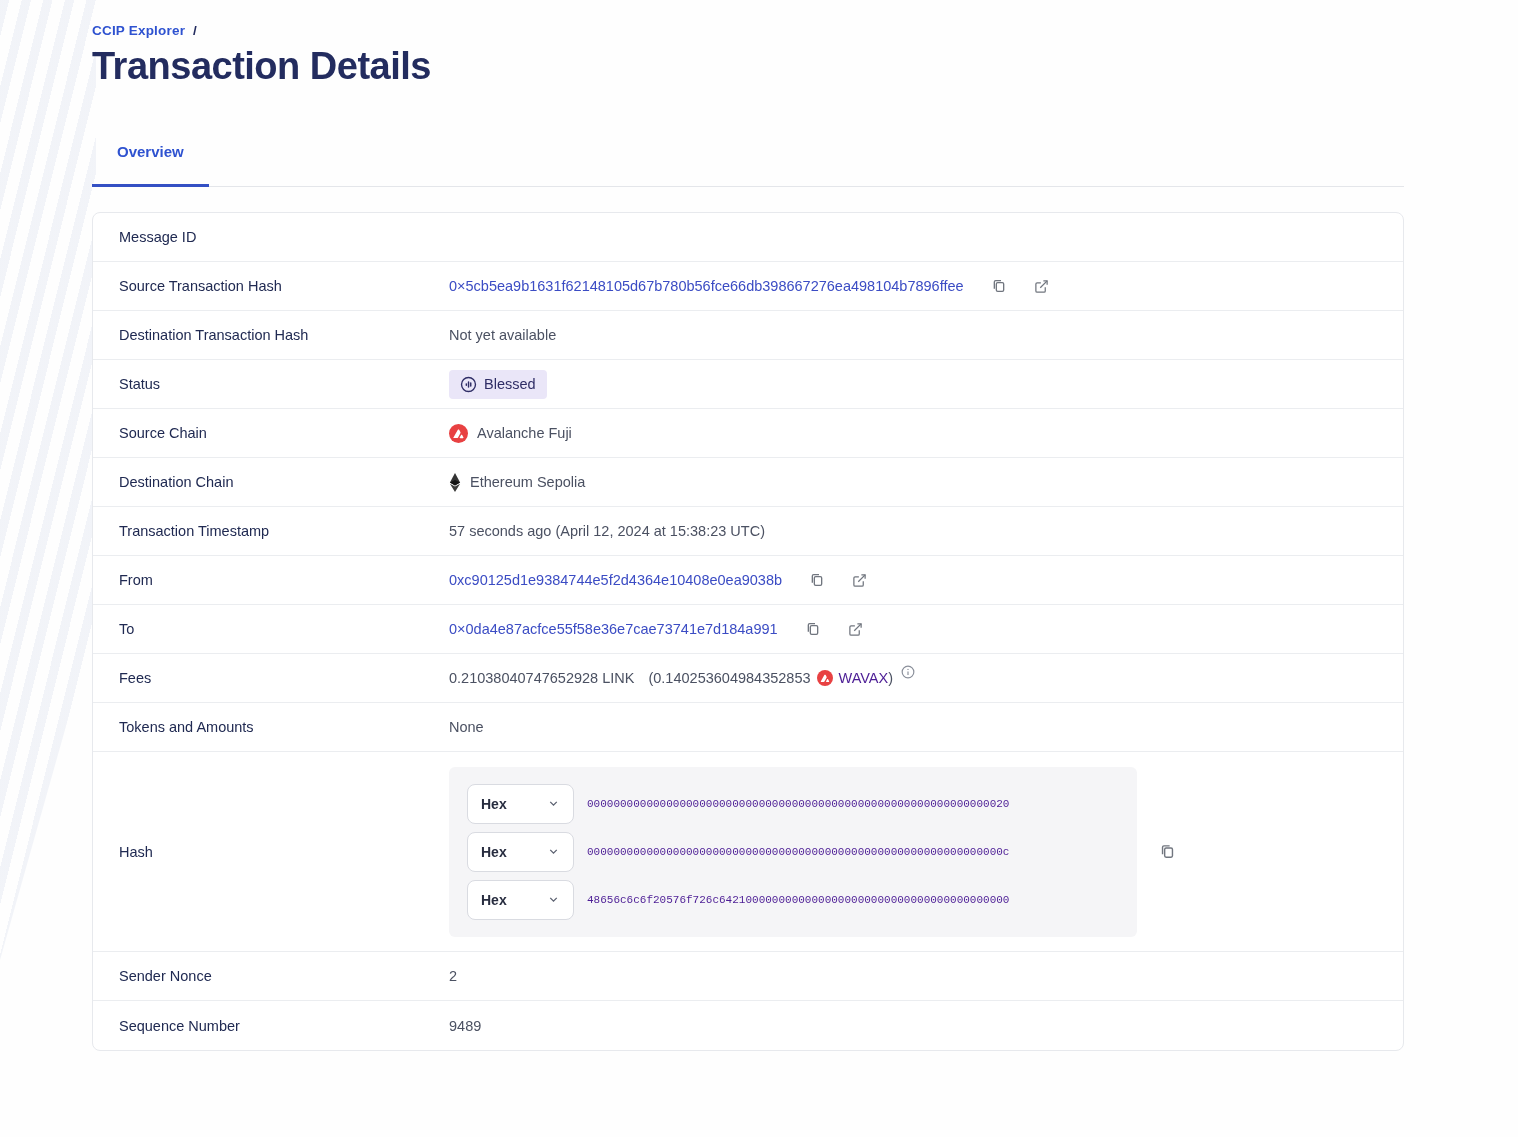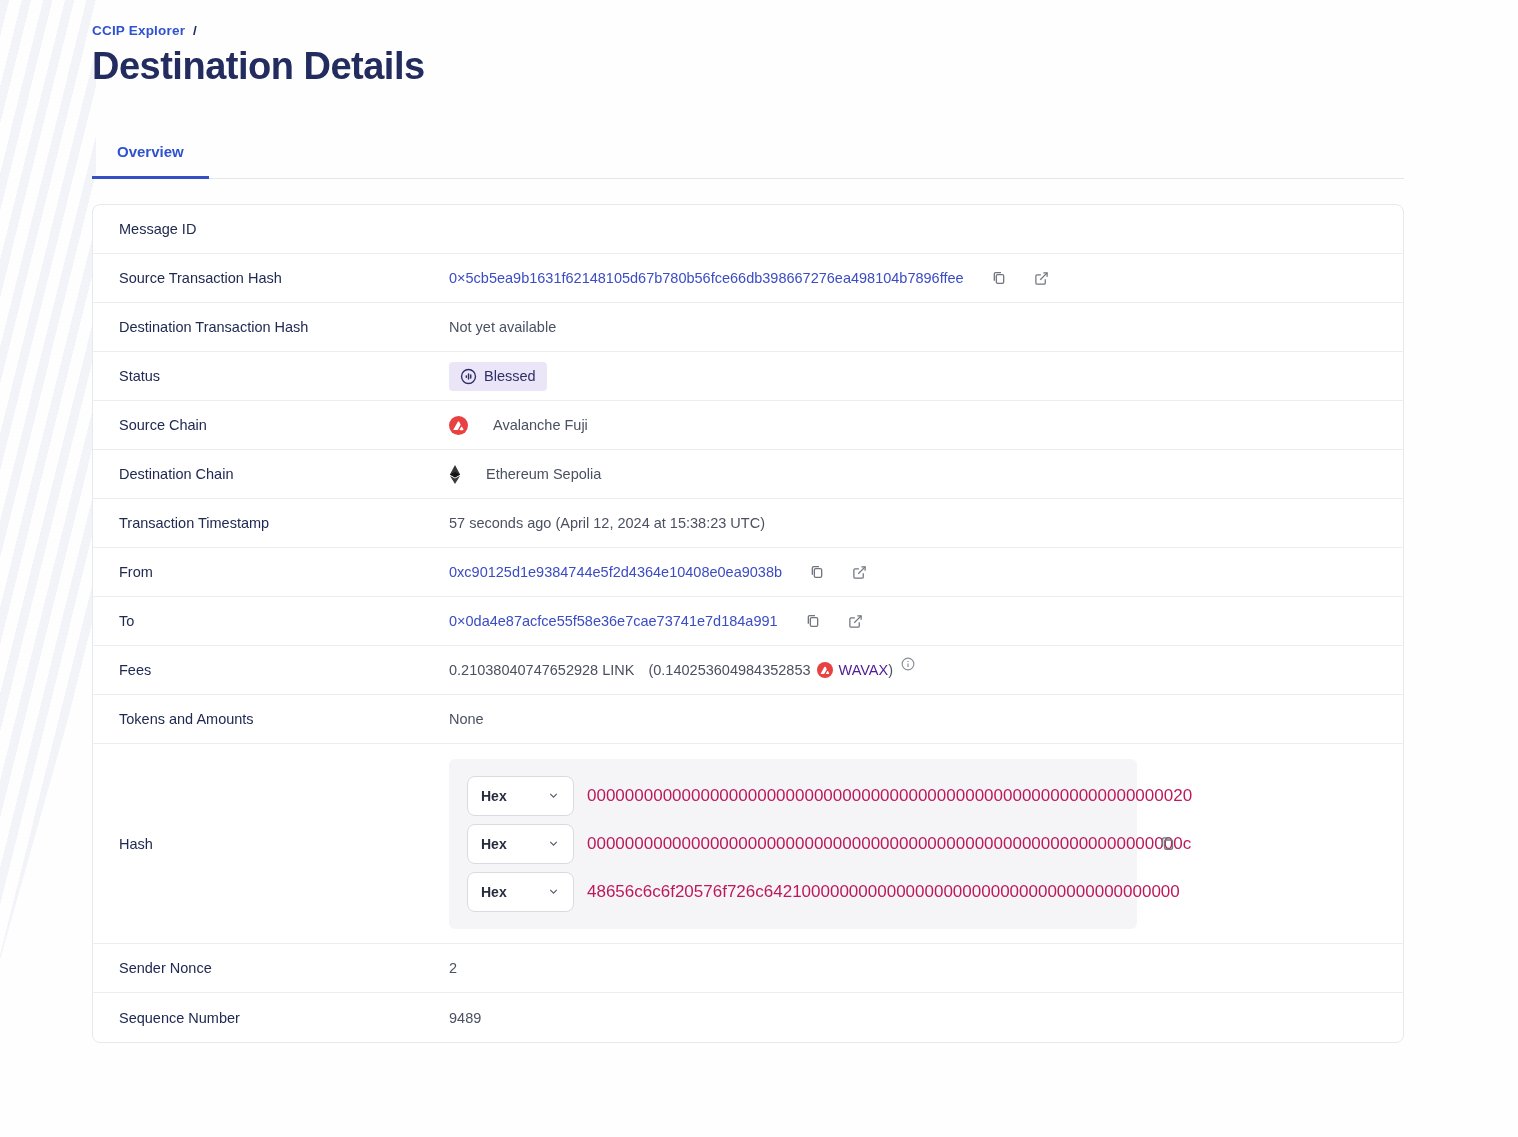--- a/index.html
+++ b/index.html
@@ -16,74 +16,74 @@
   .container { position:relative; width:1312px; margin-left:92px; padding-top:23px; }
 
   .breadcrumb { font-size:13.5px; font-weight:bold; letter-spacing:.2px; }
   .breadcrumb a { color:#2e52d0; text-decoration:none; cursor:pointer; }
   .breadcrumb .sep { color:#232c5f; margin-left:4px; }
 
   h1.page-title { font-size:38px; font-weight:bold; color:#232c5f; letter-spacing:-.5px; margin-top:7px; }
 
   .tabbar { margin-top:45px; border-bottom:1px solid #e4e6ea; }
   .tab {
-    display:inline-block; padding:10px 25px 16px; font-size:15px; font-weight:bold;
+    display:inline-block; padding:10px 25px 24px; font-size:15px; font-weight:bold;
     color:#2e52d0; border-bottom:3px solid #3450c4; margin-bottom:-1px; cursor:pointer;
   }
 
   .card { margin-top:25px; background:#fff; border:1px solid #e7e9ed; border-radius:8px; }
   .row { display:flex; align-items:center; min-height:49px; padding:6px 26px; border-bottom:1px solid #ebedf0; }
   .row:last-child { border-bottom:none; }
   .row-label { width:330px; flex-shrink:0; font-size:14.5px; color:#202a52; }
   .value { font-size:14.5px; color:#4b5162; }
   .value-flex { display:flex; align-items:center; gap:24px; font-size:14.5px; color:#4b5162;justify-content:center; }
 
   a.hashlink { color:#3b4cc4; text-decoration:none; font-size:14.5px; cursor:pointer; }
   .icon-btn { display:inline-flex; align-items:center; cursor:pointer; margin-left:3px; }
   .icon-btn svg { display:block; }
 
   .status-badge {
     display:inline-flex; align-items:center; gap:7px;
     background:#eae6f8; border-radius:4px; padding:6px 11px;
     font-size:14.5px; color:#2f2d66;
   }
 
-  .chain { display:flex; align-items:center; gap:25px; font-size:14.5px; color:#4b5162; }
+  .chain { display:flex; align-items:center; gap:9px; font-size:14.5px; color:#4b5162; }
 
   .fees-line { display:flex; align-items:center; gap:6px; font-size:14.5px; color:#4b5162; flex-wrap:nowrap; }
   .fees-line a.wavax { color:#4c1d95; text-decoration:none; cursor:pointer; }
   .info-icon { position:relative; top:-6px; margin-left:2px; cursor:pointer; display:inline-flex; }
 
   .data-row { min-height:200px; }
   .data-block {
     background:#f5f5f7; border-radius:6px; width:688px; padding:17px 18px;
     display:flex; flex-direction:column; gap:8px;
   }
   .hex-line { display:flex; align-items:center; height:40px; }
   .hex-select {
     width:107px; height:40px; background:#fff; border:1px solid #d9dbe1; border-radius:8px;
     display:flex; align-items:center; justify-content:space-between; padding:0 13px;
     font-size:14px; font-weight:bold; color:#272c3f; cursor:pointer; flex-shrink:0;
   }
-  .hex-text { font-family:Liberation Sans, sans-serif; font-size:17px; color:#be185d; margin-left:13px; white-space:nowrap; }
+  .hex-text { font-family:Liberation Mono, monospace; font-size:11px; color:#4c1d95; margin-left:13px; white-space:nowrap; }
   .data-copy { margin-left:22px; align-self:center; }
 </style>
 </head>
 <body>
 
 <div class="bg-stripes"></div>
 
 <div class="container">
 
   <div class="breadcrumb">
     <a>CCIP Explorer</a>
     <span class="sep">/</span>
   </div>
 
-  <h1 class="page-title">Destination Details</h1>
+  <h1 class="page-title">Transaction Details</h1>
 
   <div class="tabbar">
     <span class="tab">Overview</span>
   </div>
 
   <div class="card">
 
     <div class="row">
       <div class="row-label">Message ID</div>
     </div>

